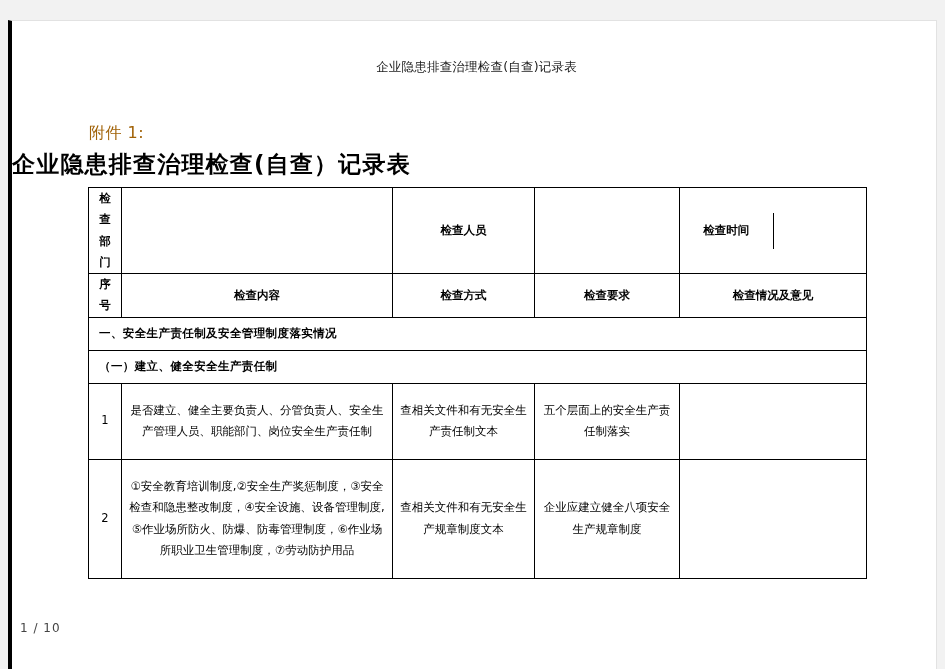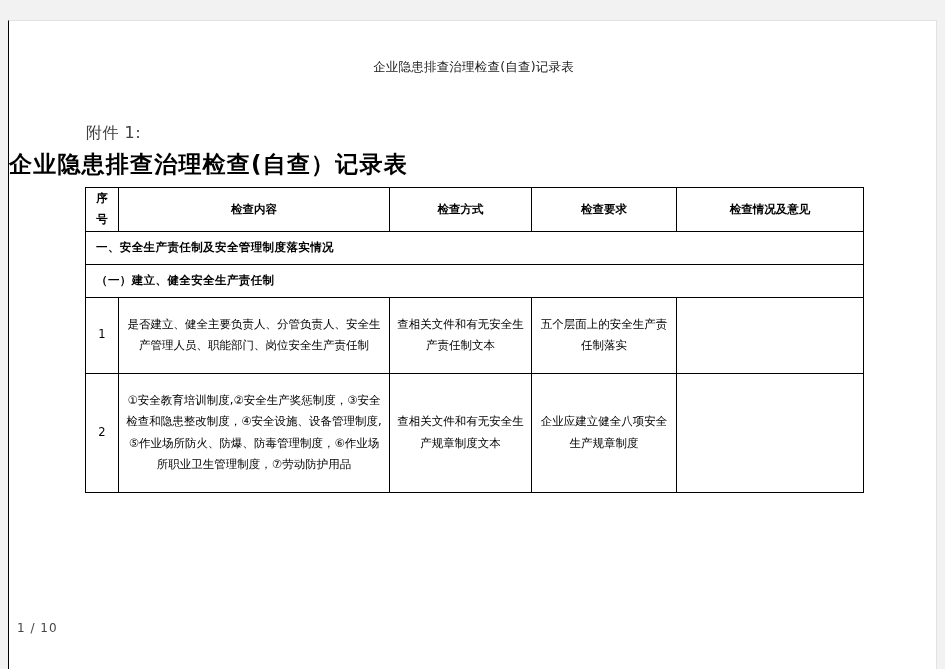--- a/index.html
+++ b/index.html
@@ -14,40 +14,40 @@
     overflow: hidden;
   }
   .page {
     position: absolute;
     left: 8px;
     top: 20px;
     width: 929px;
     height: 649px;
     background: #ffffff;
     border-top: 1px solid #e2e2e2;
-    border-left: 1px solid #000000;
+    border-left: 4px solid #000000;
     border-right: 1px solid #e2e2e2;
     box-sizing: border-box;
   }
   .running-head {
     position: absolute;
     top: 38px;
     left: 0;
     width: 929px;
     text-align: center;
     font-size: 12.5px;
     color: #1a1a1a;
     letter-spacing: 0.2px;
   }
   .attachment-label {
     position: absolute;
     top: 102px;
     left: 77px;
     font-size: 16px;
-    color: #404040;
+    color: #a16207;
     letter-spacing: 0.5px;
   }
   .doc-title {
     position: absolute;
     top: 128px;
     left: 0;
     width: 929px;
     text-align: left;
     font-size: 23px;
     font-weight: bold;
@@ -134,20 +134,36 @@
   <div class="table-wrap">
     <table class="doc-table">
       <colgroup>
         <col style="width:33px">
           <col style="width:271px">
           <col style="width:142px">
         <col style="width:145px">
           <col style="width:187px">
       </colgroup>
       <tbody>
+        <tr class="hdr-meta">
+          <td colspan="1" class="c-num" style="width:90px">检查部门</td>
+          <td class="blankcell"></td>
+          <td>检查人员</td>
+          <td class="blankcell"></td>
+          <td style="padding:0">
+            <table style="border-collapse:collapse;width:100%;table-layout:fixed">
+              <tbody>
+                  <tr>
+                <td style="border:0;border-right:1px solid #000;text-align:center;font-weight:bold;font-size:11.5px;height:36px;width:50%">检查时间</td>
+                <td style="border:0;text-align:center;font-size:11.5px;height:36px;width:50%"></td>
+              </tr>
+            </tbody>
+              </table>
+          </td>
+        </tr>
 
         <tr class="hdr-cols">
           <td class="c-num">序号</td>
           <td class="c-item">检查内容</td>
           <td class="c-method">检查方式</td>
           <td class="c-req">检查要求</td>
           <td class="c-result">检查情况及意见</td>
         </tr>
 
         <tr class="section">

